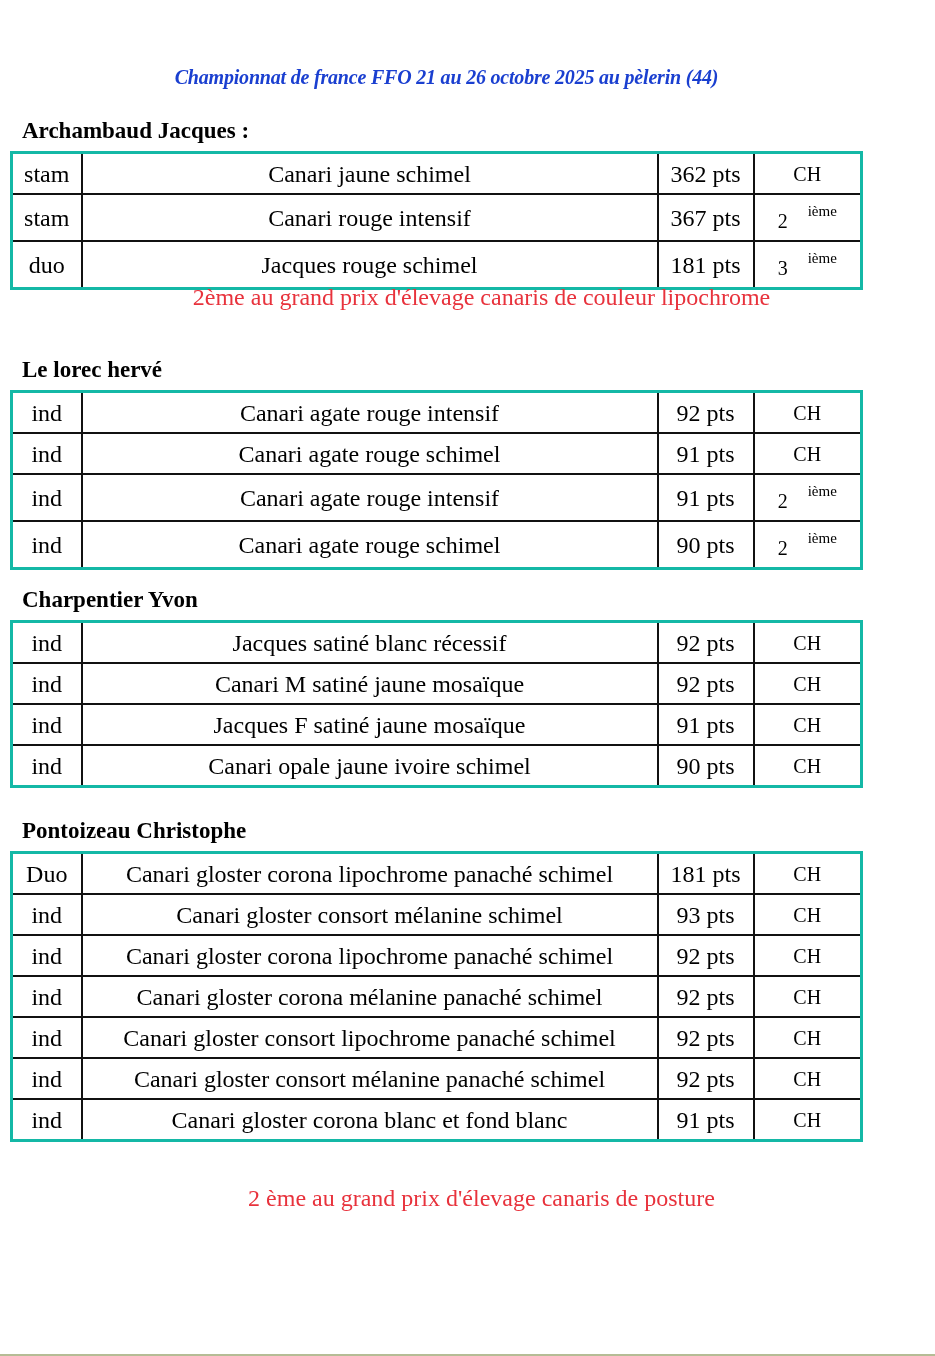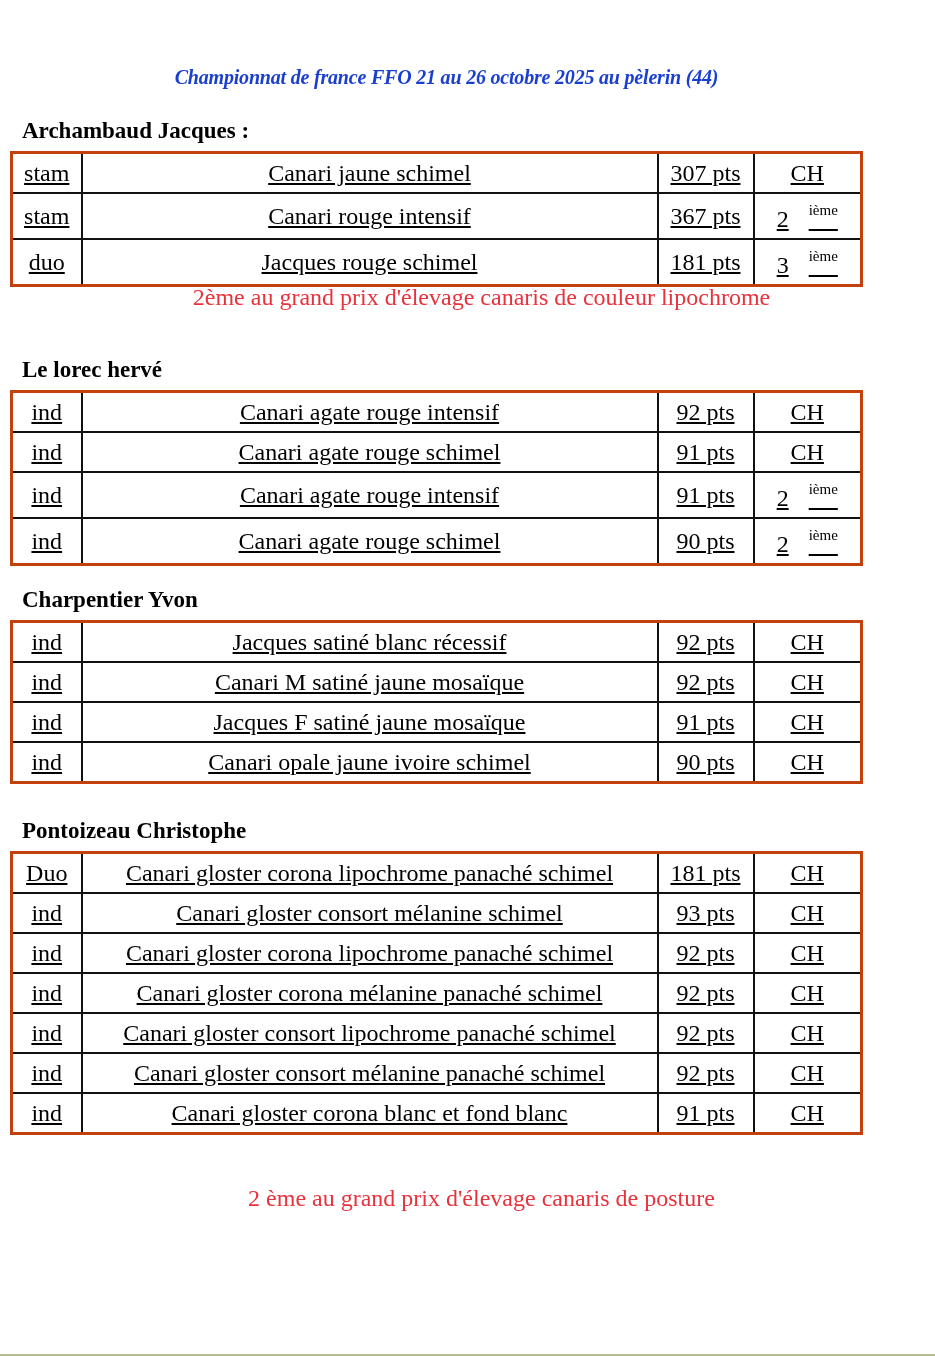--- a/index.html
+++ b/index.html
@@ -13,33 +13,33 @@
     letter-spacing: -0.2px;
     margin-top: 32px;
   }
   .section { position: absolute; left: 0; width: 870px; }
   .owner {
     position: absolute; left: 22px; top: 0; font-size: 23px; font-weight: bold;
     white-space: nowrap;
   }
   table.results {
     position: absolute; left: 10px; top: 33px; width: 850px;
-    border-collapse: collapse; border: 3px solid #c2410c;
-    font-size: 24px; table-layout: fixed; text-decoration: underline;
+    border-collapse: collapse; border: 3px solid #14b8a6;
+    font-size: 24px; table-layout: fixed;
   }
   table.results td {
     border: 2px solid #111; height: 38px; padding: 0 4px; text-align: center;
     white-space: nowrap; vertical-align: middle; line-height: 38px;
   }
   col.c-type { width: 70px; }
   col.c-desc { width: 576px; }
   col.c-pts  { width: 96px; }
   col.c-rank { width: 108px; }
   .rank sup { font-size: 15px; position: relative; top: -3px; margin-left: 20px; }
-  .rank .num { font-size: 24px; }
+  .rank .num { font-size: 20px; }
   .note {
     position: absolute; left: 14px; width: 935px; text-align: center;
     font-size: 24px; color: #e8323c;
   }
   .bottom-rule {
     position: absolute; left: 0; bottom: 0; width: 935px; height: 2px; background: #b5bc95;
   }
 </style>
 </head>
 <body>
@@ -53,21 +53,21 @@
         <colgroup>
           <col class="c-type">
           <col class="c-desc">
           <col class="c-pts">
           <col class="c-rank">
         </colgroup>
         <tbody>
           <tr>
             <td>stam</td>
             <td>Canari jaune schimel</td>
-            <td>307 pts</td>
+            <td>362 pts</td>
             <td class="rank"><span class="num">CH</span></td>
           </tr>
           <tr>
             <td>stam</td>
             <td>Canari rouge intensif</td>
             <td>367 pts</td>
             <td class="rank"><span class="num">2</span><sup>ième</sup></td>
           </tr>
           <tr>
             <td>duo</td>

